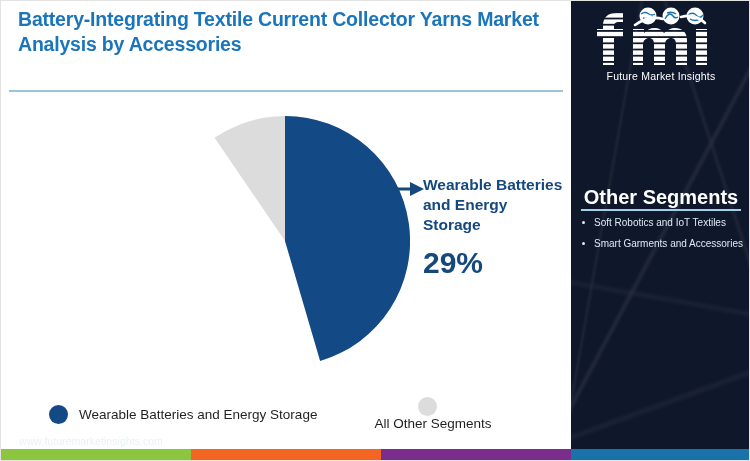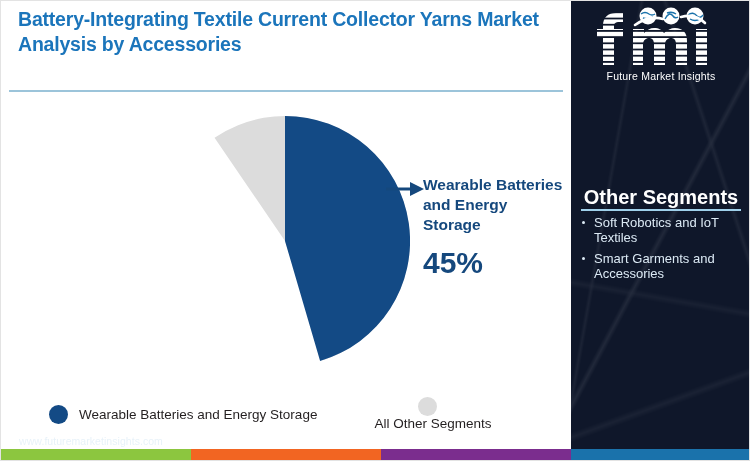--- a/index.html
+++ b/index.html
@@ -191,21 +191,21 @@
     top: 214px;
     width: 164px;
     margin: 0;
     padding: 0;
     list-style: none;
   }
   #other-segments-list li {
     position: relative;
     padding-left: 15px;
     color: #dceaf5;
-    font-size: 13px;
+    font-size: 10px;
     line-height: 15px;
     margin-bottom: 6px;
   }
   #other-segments-list li::before {
     content: "";
     position: absolute;
     left: 3px;
     top: 6px;
     width: 3px;
     height: 3px;
@@ -258,21 +258,21 @@
         <path fill="#134a85" d="M 125 125 L 125 0 A 125 125 0 0 1 160.1 244.99 Z"></path>
       </svg>
     </div>
 
     <svg id="callout-arrow" viewBox="0 0 38 16">
       <line x1="0" y1="8" x2="26" y2="8" stroke="#15487d" stroke-width="3"></line>
       <polygon points="24,1 38,8 24,15" fill="#15487d"></polygon>
     </svg>
 
     <div id="callout-label">Wearable Batteries and Energy Storage</div>
-    <div id="callout-value">45%</div>
+    <div id="callout-value">29%</div>
 
     <div id="legend">
       <div class="legend-item">
         <span class="legend-swatch" style="background:#134a85"></span>
         <span class="legend-text">Wearable Batteries and Energy Storage</span>
       </div>
       <div class="legend-item">
         <span class="legend-swatch" style="background:#dcdcdc"></span>
         <span class="legend-text">All Other Segments</span>
       </div>

